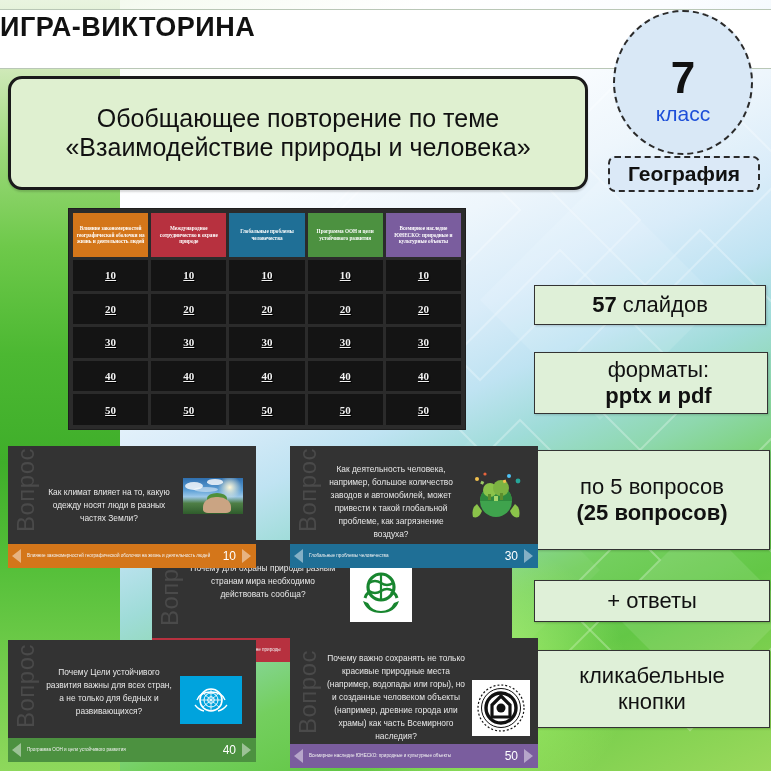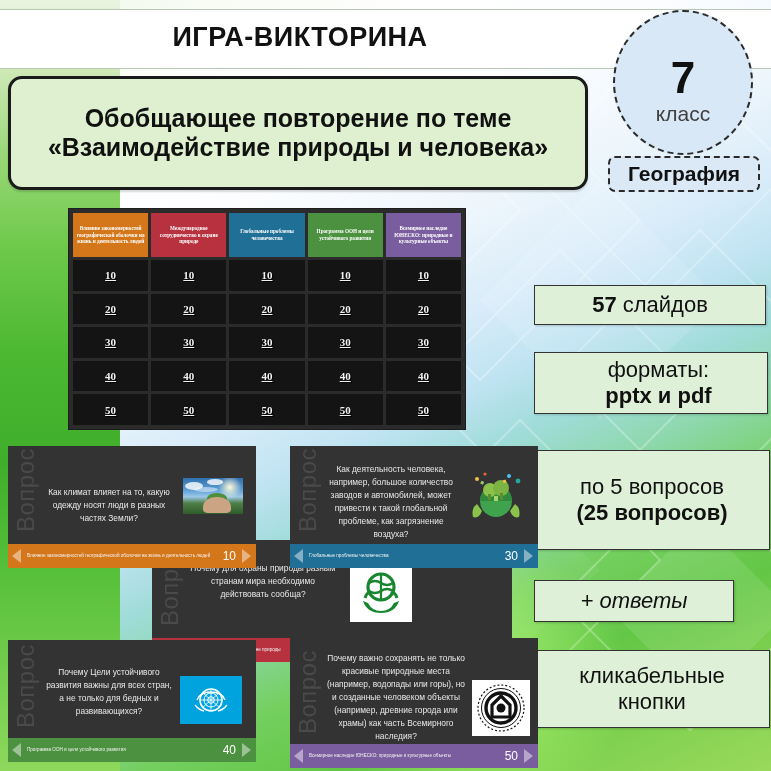--- a/index.html
+++ b/index.html
@@ -31,44 +31,44 @@
     background:radial-gradient(ellipse at center, rgba(190,255,120,.75) 0%, rgba(160,240,90,0) 70%);
   }
 
   
   .hdr-white{
     position:absolute;left:0;top:9px;width:771px;height:58px;
     background:#ffffff;
     border-top:1.5px solid #b9c7b6;border-bottom:1.5px solid #b9c7b6;
   }
   .hdr-title{
-    position:absolute;left:0;top:22px;width:600px;
-    text-align:center;font-size:27px;font-weight:bold;letter-spacing:.5px;
+    position:absolute;left:0;top:12px;width:600px;
+    text-align:left;font-size:27px;font-weight:bold;letter-spacing:.5px;
     color:#111;font-family:"Liberation Sans",sans-serif;
   }
   .title-card{
     position:absolute;left:8px;top:76px;width:580px;height:114px;
     background:#dff0d0;border:3px solid #1a1a1a;border-radius:14px;
     box-sizing:border-box;
     display:flex;align-items:center;justify-content:center;
     box-shadow:0 2px 2px rgba(0,0,0,.15);
   }
   .title-card-text{
-    font-size:25px;font-weight:bold;line-height:1.18;color:#111;text-align:center;
+    font-size:25px;font-weight:normal;line-height:1.18;color:#111;text-align:center;
     padding:0 12px;
   }
 
   .grade-oval{
     position:absolute;left:613px;top:10px;width:140px;height:145px;
     border-radius:50%;background:#d9e8f6;border:2px dashed #2a2a2a;
     box-sizing:border-box;display:flex;flex-direction:column;
     align-items:center;justify-content:center;
   }
   .grade-num{font-size:44px;font-weight:bold;color:#111;line-height:.95;margin-top:18px;}
-  .grade-word{font-size:21px;color:#404040;margin-top:4px;}
+  .grade-word{font-size:21px;color:#1d4ed8;margin-top:4px;}
 
   .subject-badge{
     position:absolute;left:608px;top:156px;width:152px;height:36px;
     background:#dbe9f7;border:2px dashed #2a2a2a;border-radius:7px;
     box-sizing:border-box;display:flex;align-items:center;justify-content:center;text-align:center;
   }
   .subject-badge span{font-size:21px;font-weight:bold;color:#111;}
 
   
   .board{
@@ -92,21 +92,21 @@
   
   .ibox{
     position:absolute;background:#dff0d8;border:1.5px solid #333;
     box-sizing:border-box;display:flex;align-items:center;justify-content:center;
     text-align:center;color:#111;line-height:1.18;
     box-shadow:1px 1px 2px rgba(0,0,0,.18);
   }
   #ibox-slides{left:534px;top:285px;width:232px;height:40px;font-size:22px;}
   #ibox-formats{left:534px;top:352px;width:234px;height:62px;font-size:22px;padding-left:15px;}
   #ibox-cats{left:534px;top:450px;width:236px;height:100px;font-size:22px;}
-  #ibox-answers{left:534px;top:580px;width:200px;height:42px;font-size:22px;font-style:italic;}
+  #ibox-answers{left:534px;top:580px;width:236px;height:42px;font-size:22px;}
   #ibox-buttons{left:534px;top:650px;width:236px;height:78px;font-size:22px;}
   .ibox b{font-weight:bold;}
 
   
   .slide{position:absolute;background:#333333;overflow:hidden;box-sizing:border-box;}
   .slide .vopros{
     position:absolute;left:2px;top:8px;
     writing-mode:vertical-rl;transform:rotate(180deg);
     color:#4a4a4a;font-size:26px;letter-spacing:.5px;
     font-family:"Liberation Sans",sans-serif;

